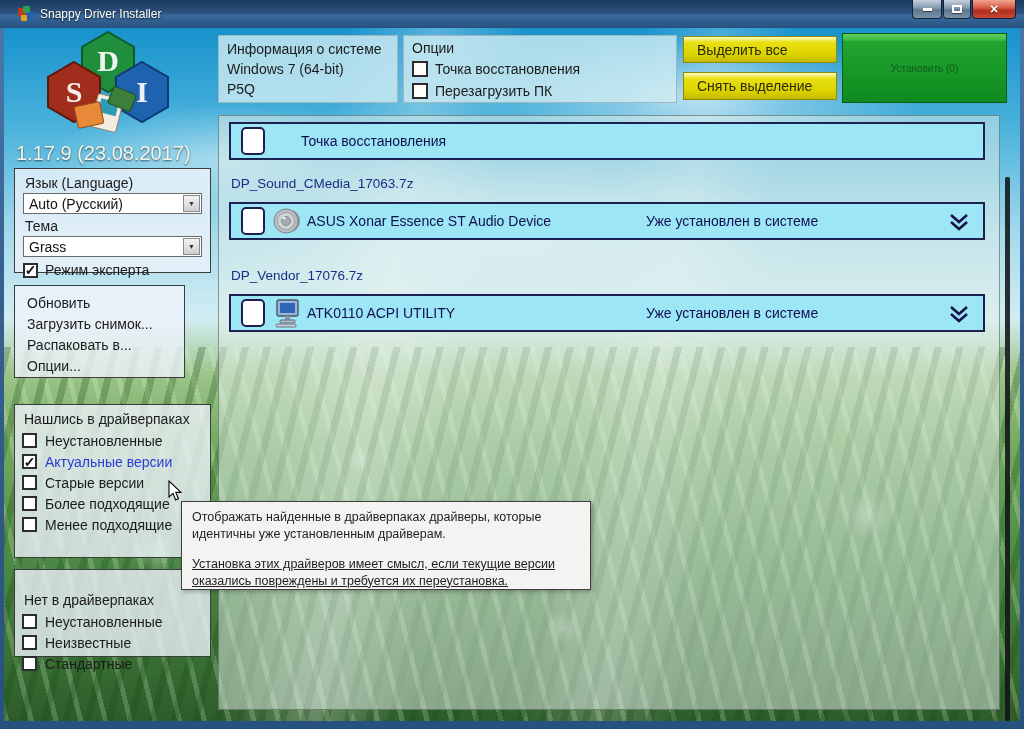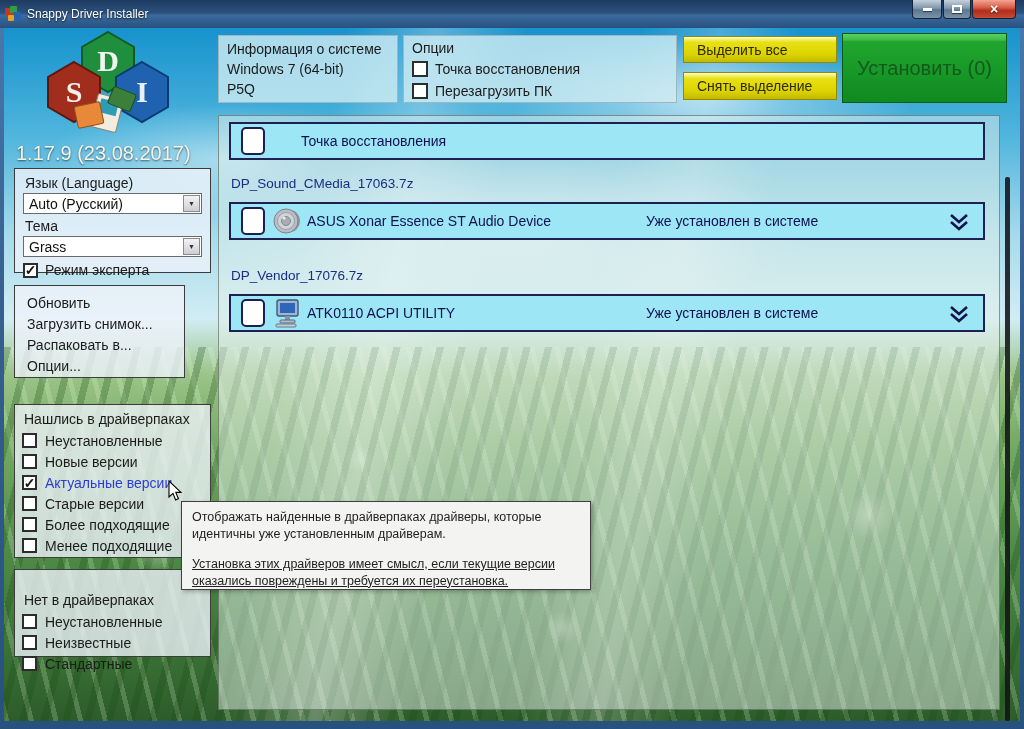--- a/index.html
+++ b/index.html
@@ -5,21 +5,21 @@
   * { margin:0; padding:0; box-sizing:border-box; }
   html,body { width:1024px; height:729px; font-family:"Liberation Sans", sans-serif; }
 
   .window { position:relative; width:1024px; height:729px;
     background:linear-gradient(180deg,#4c79ad 0%,#35608f 40%,#27517f 100%);
     overflow:hidden; }
 
   
   .titlebar { position:absolute; top:0; left:0; right:0; height:28px;
     background:linear-gradient(180deg,#1d3a5f 0%,#2c517d 45%,#3a6a9e 55%,#27517f 100%);
-    display:flex; align-items:center; padding:0 2px; }
+    display:flex; align-items:center; padding:0 15px; }
   .titlebar .app-icon { width:17px; height:17px; margin:0 6px 0 2px; }
   .titlebar .title-text { color:#fff; font-size:12px; text-shadow:0 1px 2px rgba(0,0,0,.85); }
   .win-controls { position:absolute; top:0; right:8px; display:flex; }
   .win-btn { height:19px; border:1px solid #12243a; border-top:none;
     border-radius:0 0 4px 4px; display:flex; align-items:center; justify-content:center;
     background:linear-gradient(180deg,#c4d0dd 0%,#8198ad 45%,#5d7790 55%,#7b93a8 100%);
     margin-left:1px; cursor:default; }
   .win-btn.min { width:30px; border-bottom-left-radius:4px; }
   .win-btn.max { width:28px; }
   .win-btn.close { width:44px;
@@ -92,21 +92,21 @@
 
   
   .btn-yellow { position:absolute; left:679px; width:154px; height:27px; cursor:default;
     background:linear-gradient(180deg,#fcfccf 0%,#f2ef72 10%,#e8e012 22%,#dcd300 70%,#c3b900 100%);
     border:1px solid #8f8a00; color:#2c2a00; font-size:14px; font-family:"Liberation Sans",sans-serif;
     display:flex; align-items:center; padding-left:13px; }
   .btn-select-all { top:8px; }
   .btn-deselect-all { top:44px; height:28px; }
   .btn-install { position:absolute; left:838px; top:5px; width:165px; height:70px; cursor:default;
     background:linear-gradient(180deg,#5ecf5e 0%,#3dbb47 9%,#21a52f 11%,#189a28 50%,#0f8a20 100%);
-    border:1px solid #0a5c14; color:#14591c; font-size:20px;
+    border:1px solid #0a5c14; color:#14591c; font-size:10px;
     display:flex; align-items:center; justify-content:center; }
 
   
   .main-area { position:absolute; left:214px; top:87px; width:782px; height:595px;
     background:rgba(228,240,233,.50); border:1px solid rgba(70,80,70,.55); }
   .drv-row { position:absolute; left:10px; width:756px; height:38px; background:#9ce6f6;
     border:2px solid #1c2152; color:#0f1050; font-size:14px;
     display:flex; align-items:center; padding:0 10px; }
   .row-checkbox { width:24px; height:28px; background:#fff; border:2px solid #1e1e50;
     border-radius:5px; flex:0 0 auto; }
@@ -198,24 +198,20 @@
       <div class="menu-item">Загрузить снимок...</div>
       <div class="menu-item">Распаковать в...</div>
       <div class="menu-item">Опции...</div>
     </div>
 
     <div class="panel filters-found">
       <div class="filters-title">Нашлись в драйверпаках</div>
       <div class="filter-row">
         <span class="checkbox"></span>
         <span class="cb-label">Неустановленные</span>
-      </div>
-      <div class="filter-row">
-        <span class="checkbox"></span>
-        <span class="cb-label">Новые версии</span>
       </div>
       <div class="filter-row hovered">
         <span class="checkbox">✓</span>
         <span class="cb-label">Актуальные версии</span>
       </div>
       <div class="filter-row">
         <span class="checkbox"></span>
         <span class="cb-label">Старые версии</span>
       </div>
       <div class="filter-row">

